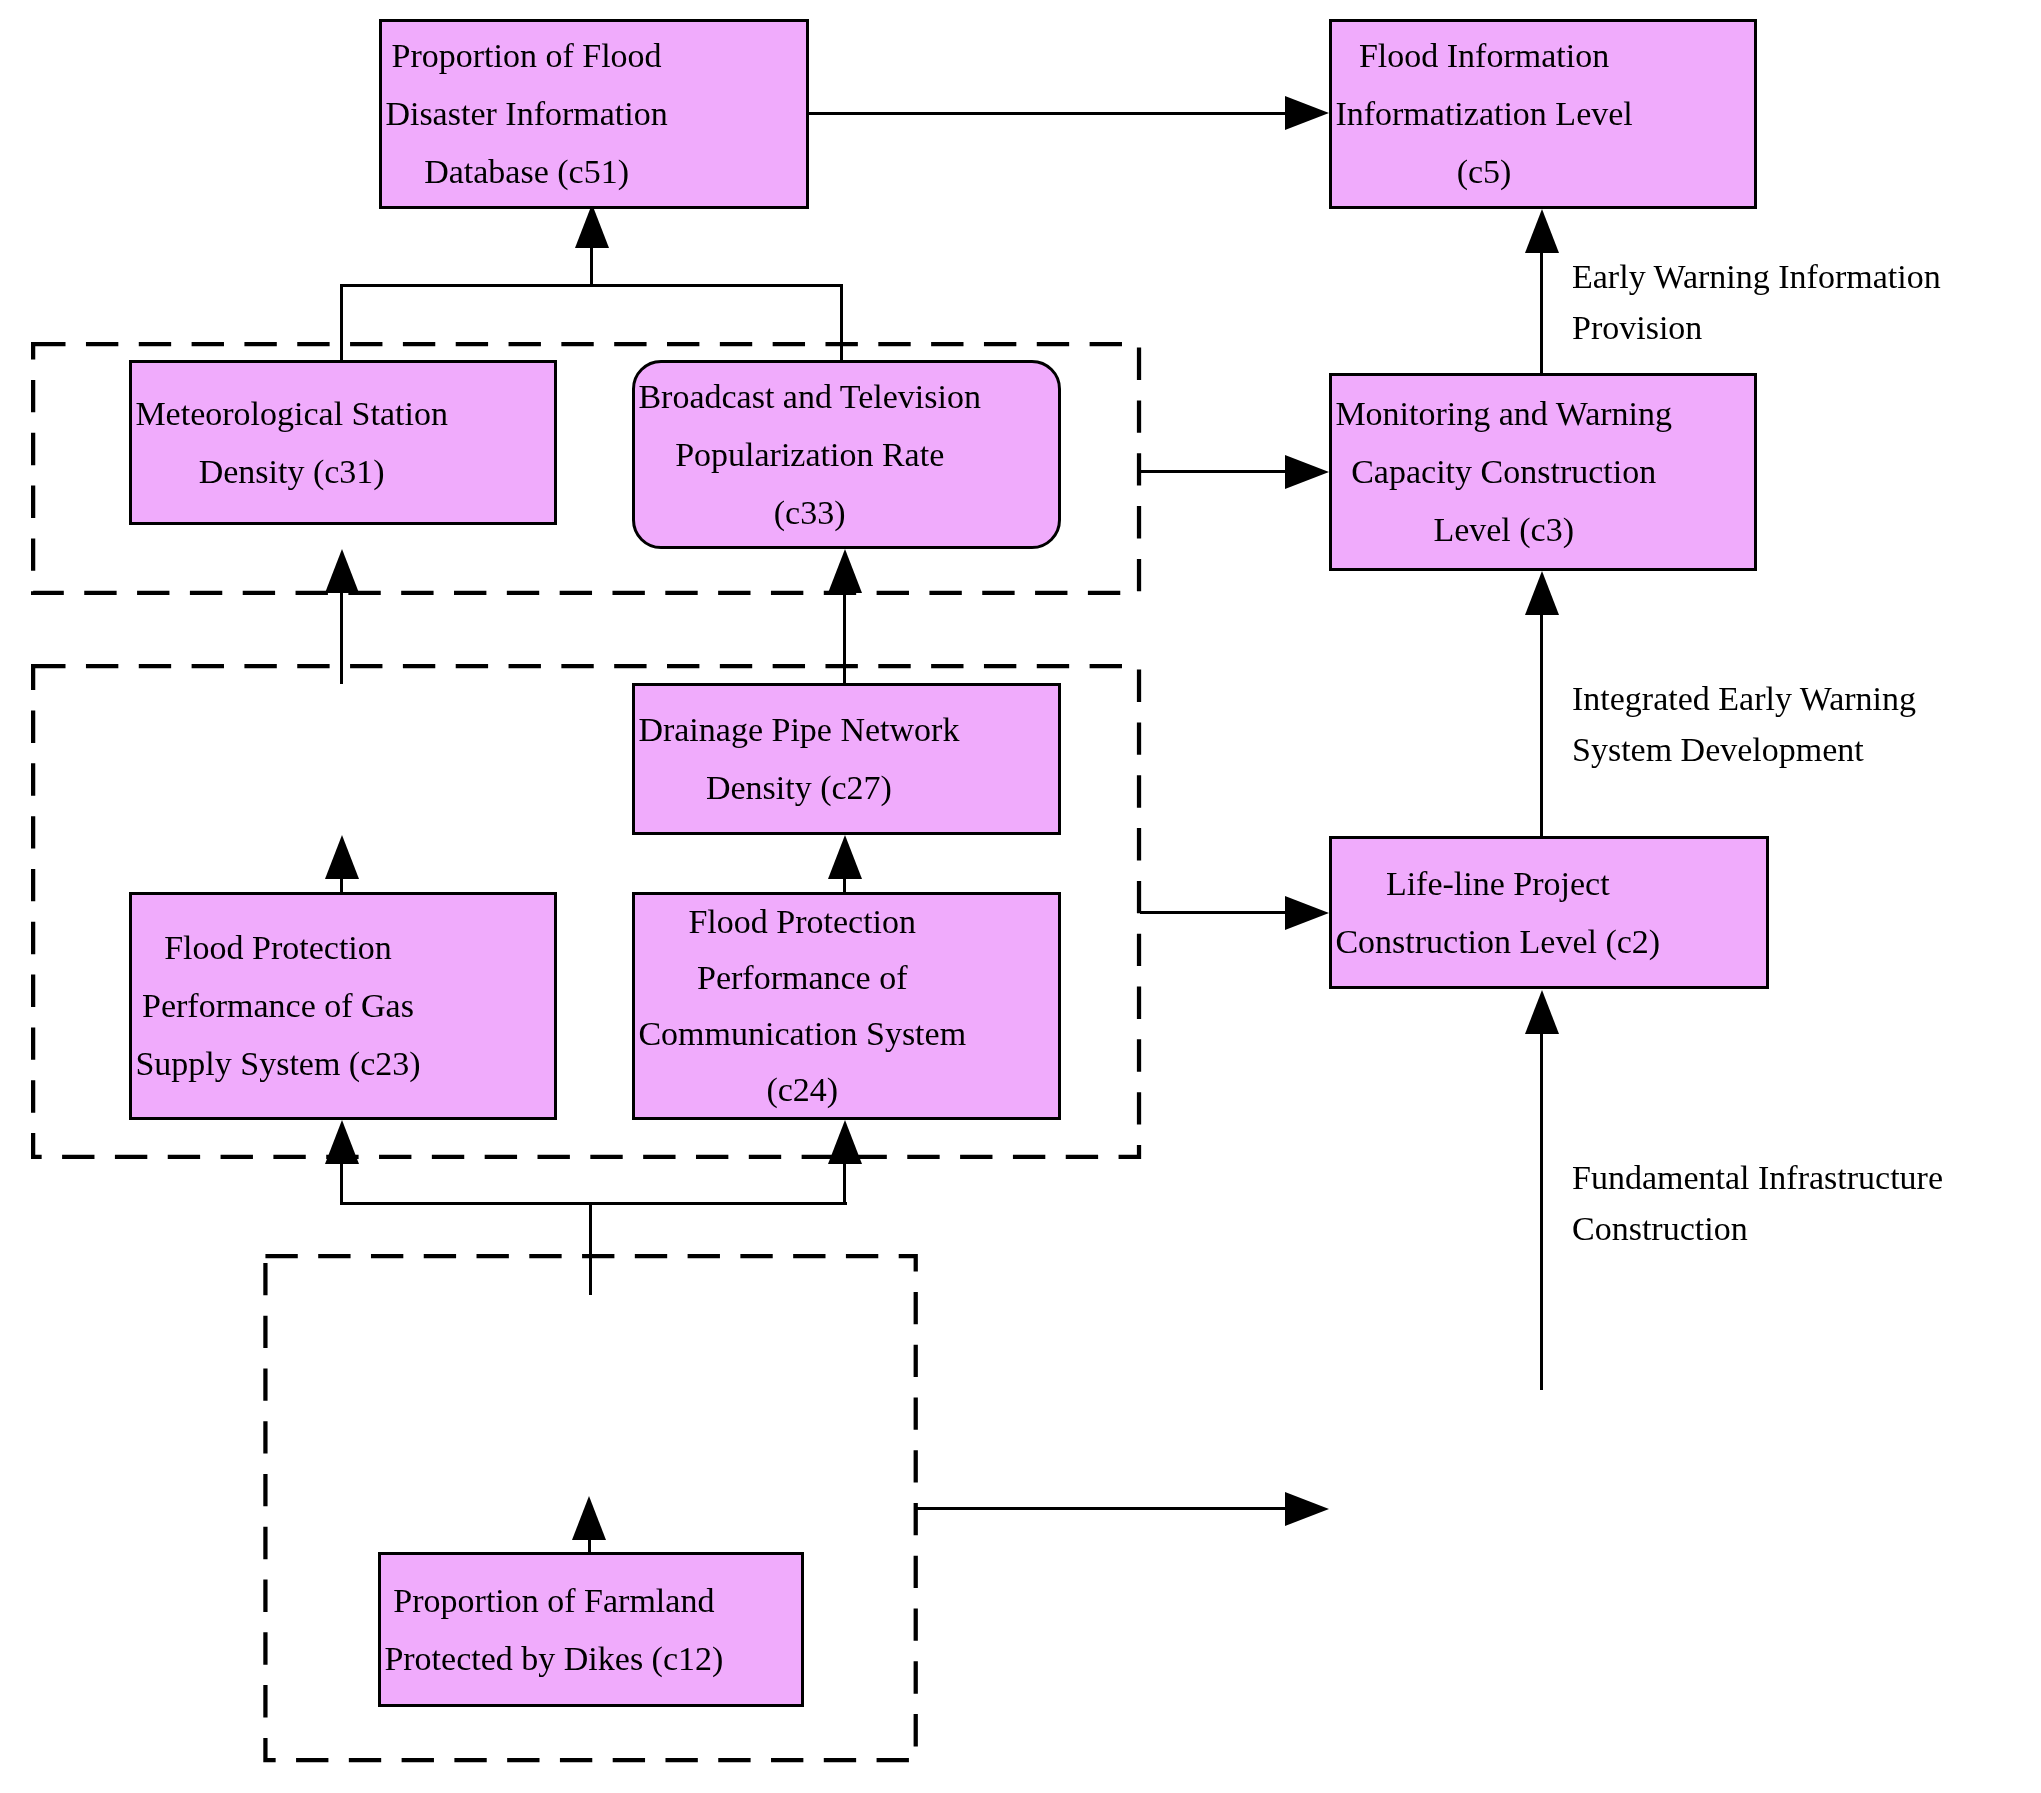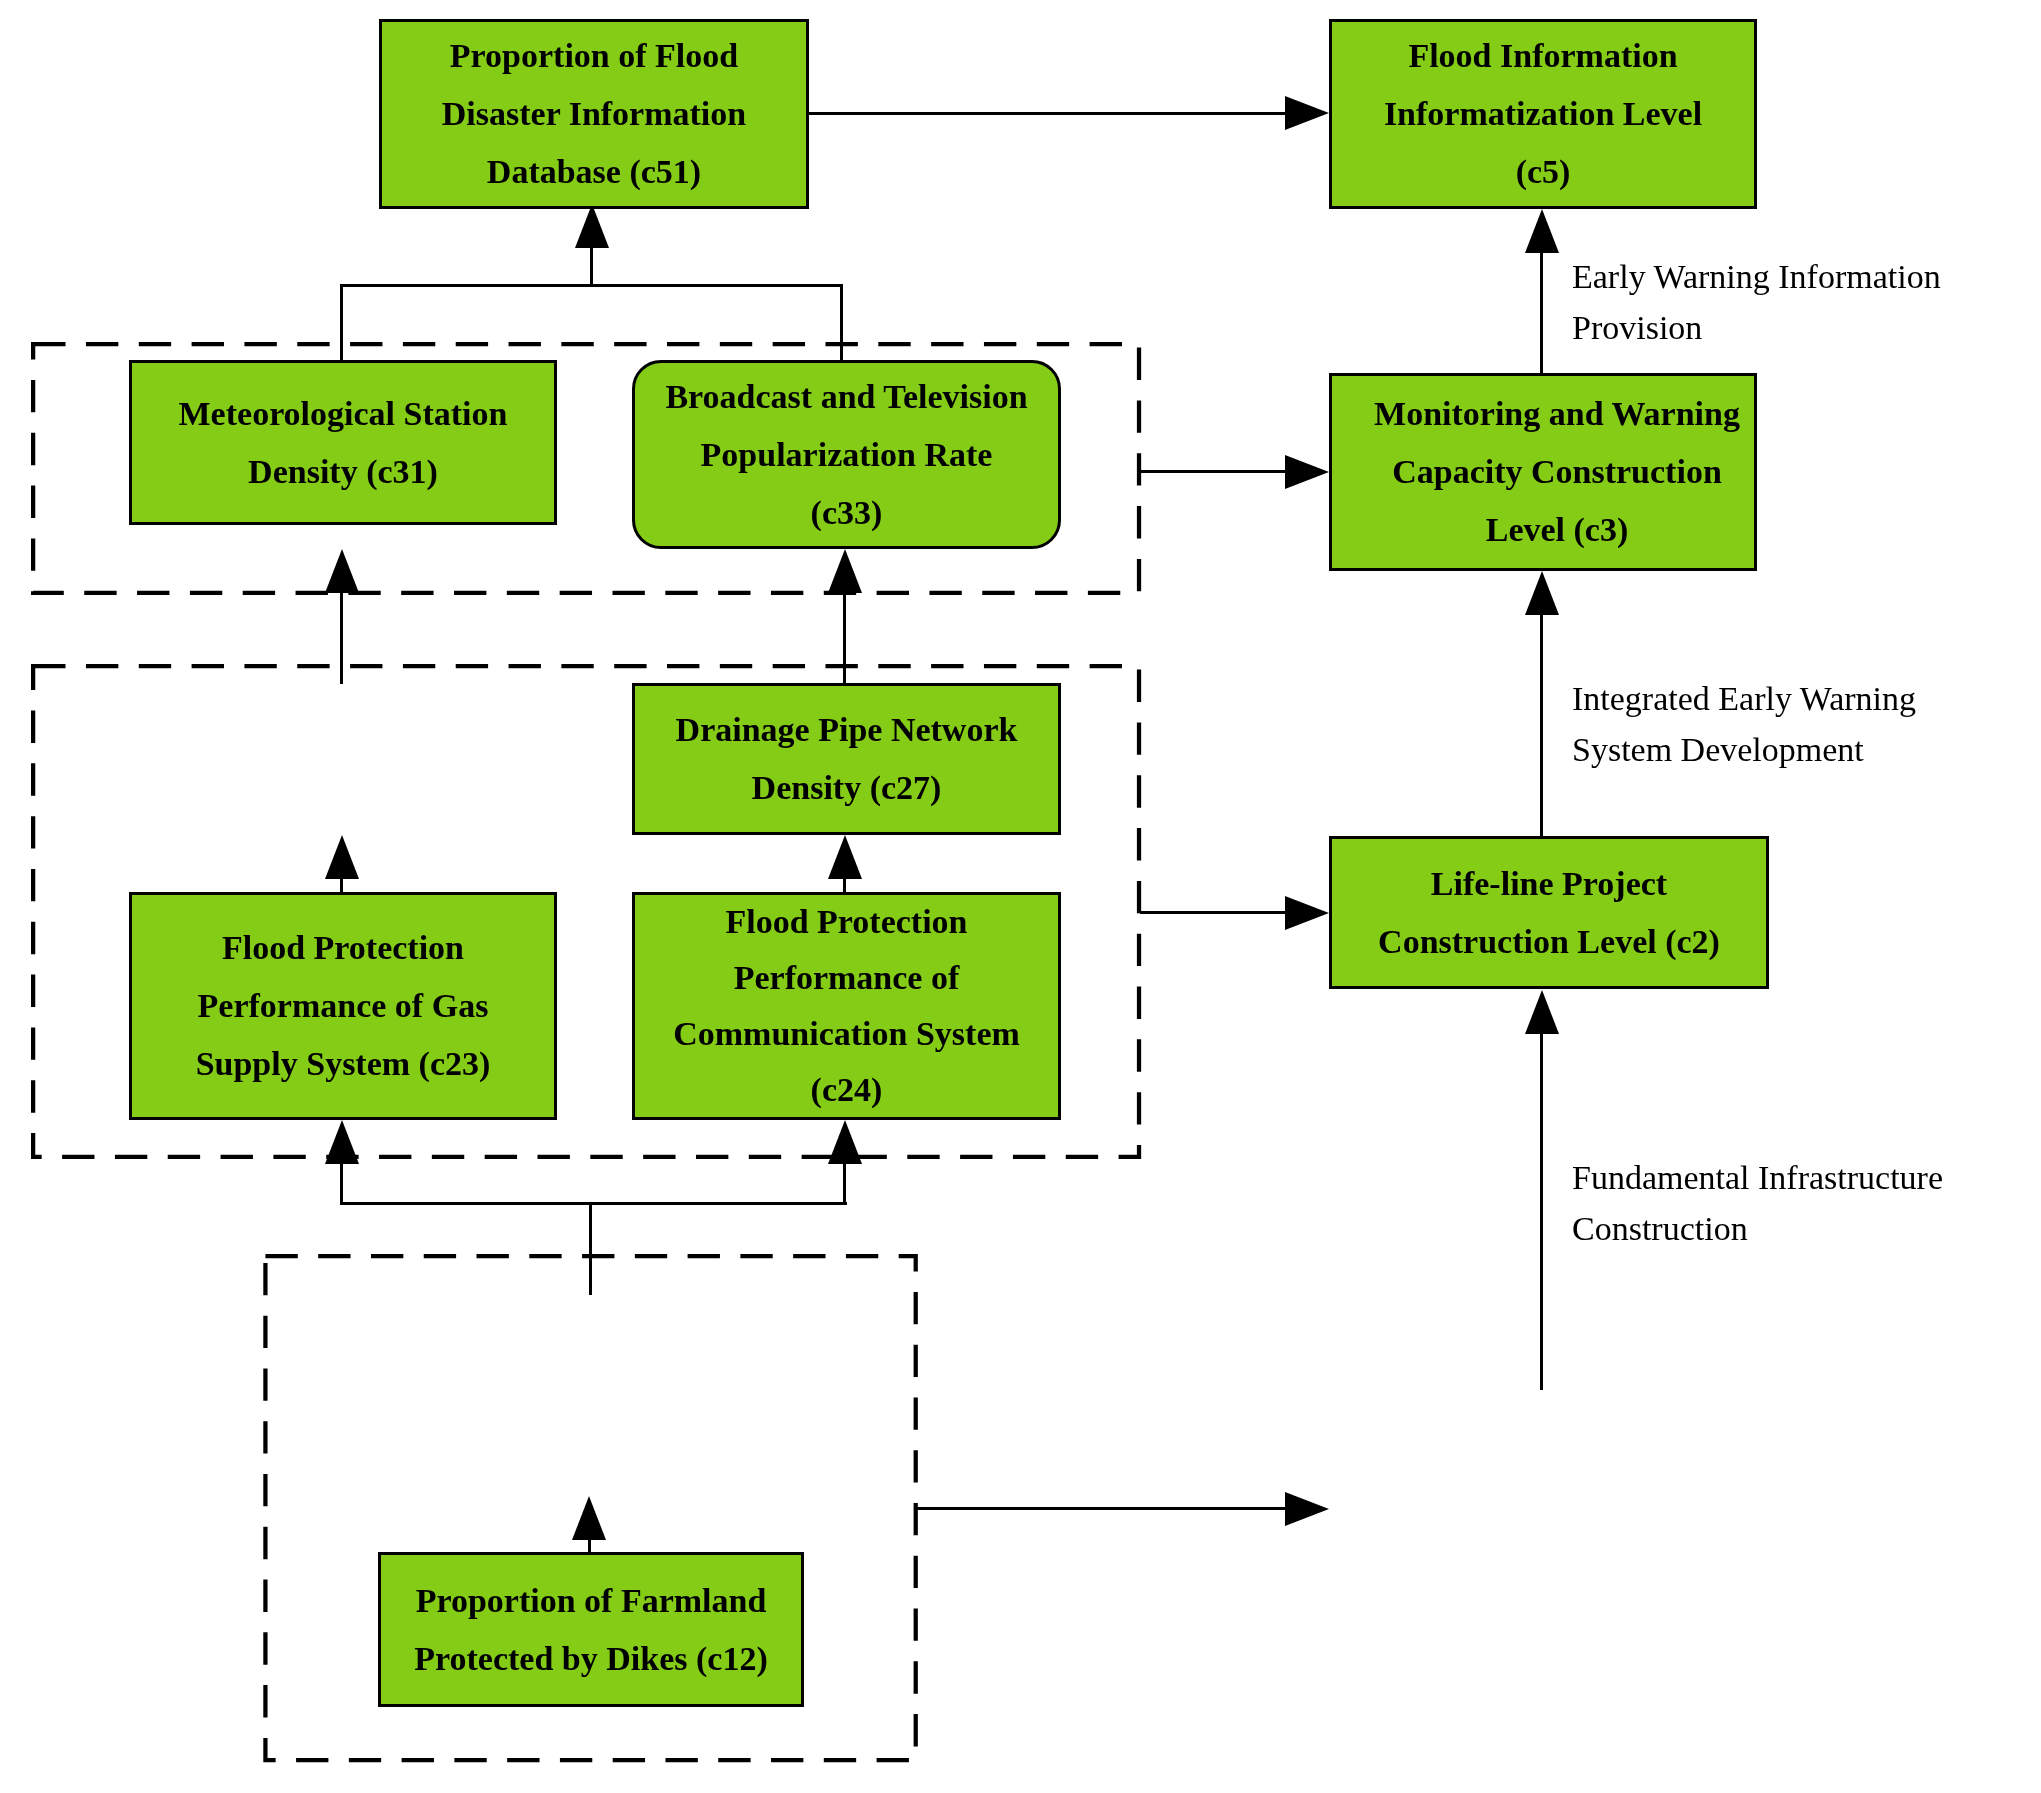--- a/index.html
+++ b/index.html
@@ -9,27 +9,25 @@
     height: 1794px;
     background: #ffffff;
     font-family: "Liberation Serif", "DejaVu Serif", serif;
     color: #000000;
     overflow: hidden;
   }
   .node {
     position: absolute;
     box-sizing: border-box;
     border: 3.4px solid #000000;
-    background: #84cc16;
+    background: #f0abfc;
     display: flex;
     align-items: center;
-    justify-content: center;
     text-align: center;
     z-index: 3;
-    font-weight: bold;
   }
   .node-label {
     white-space: pre-line;
     font-size: 34px;
     line-height: 58px;
     padding: 0 3.4px;
   }
   .edge-label {
     position: absolute;
     white-space: pre-line;
@@ -137,21 +135,21 @@
   </div>
   <div class="node" style="left:129px; top:360px; width:428px; height:165px;">
     <div class="node-label">Meteorological Station
 Density (c31)</div>
   </div>
   <div class="node" style="left:632px; top:360px; width:429px; height:189px;border-radius:29px;">
     <div class="node-label">Broadcast and Television
 Popularization Rate
 (c33)</div>
   </div>
-  <div class="node" style="left:1329px; top:373px; width:428px; height:198px;padding-left:28px;">
+  <div class="node" style="left:1329px; top:373px; width:428px; height:198px;">
     <div class="node-label">Monitoring and Warning
 Capacity Construction
 Level (c3)</div>
   </div>
   <div class="node" style="left:632px; top:683px; width:429px; height:152px;">
     <div class="node-label">Drainage Pipe Network
 Density (c27)</div>
   </div>
   <div class="node" style="left:129px; top:892px; width:428px; height:228px;">
     <div class="node-label">Flood Protection

